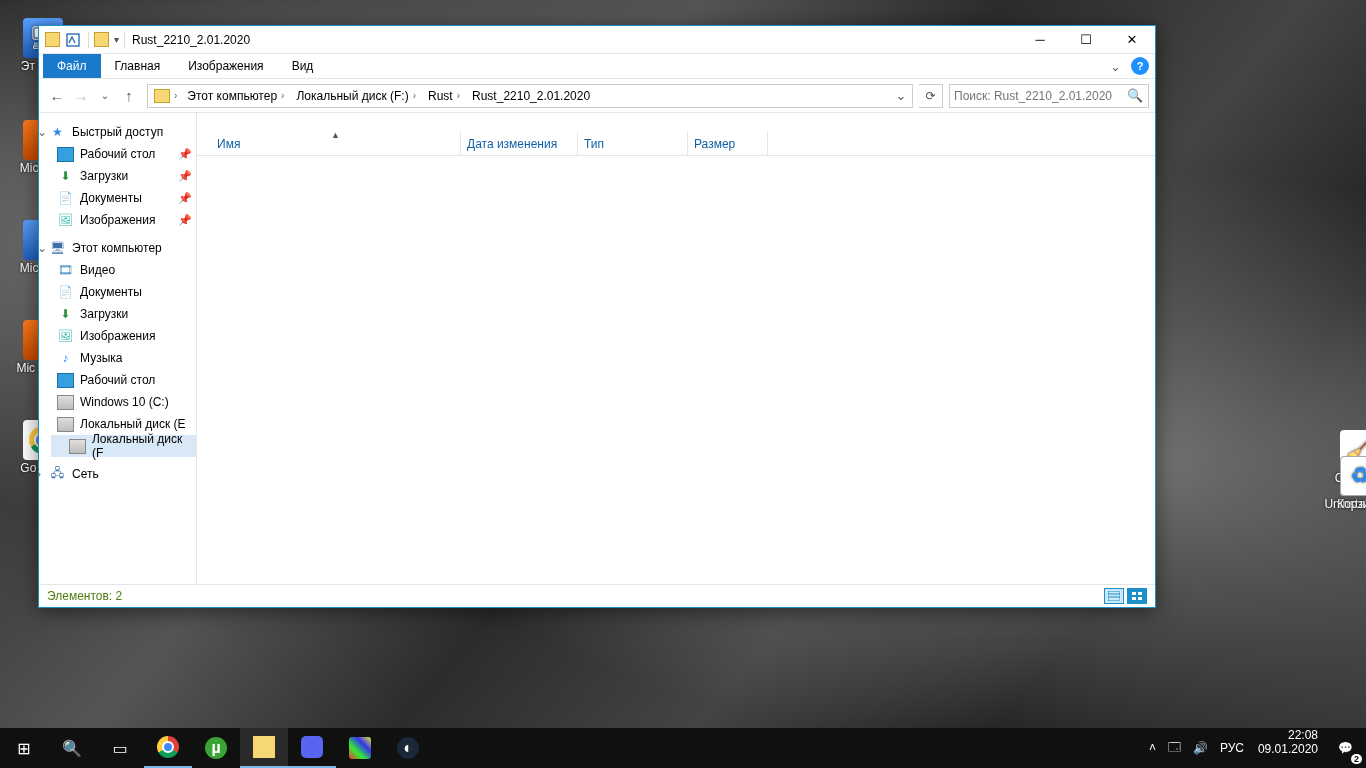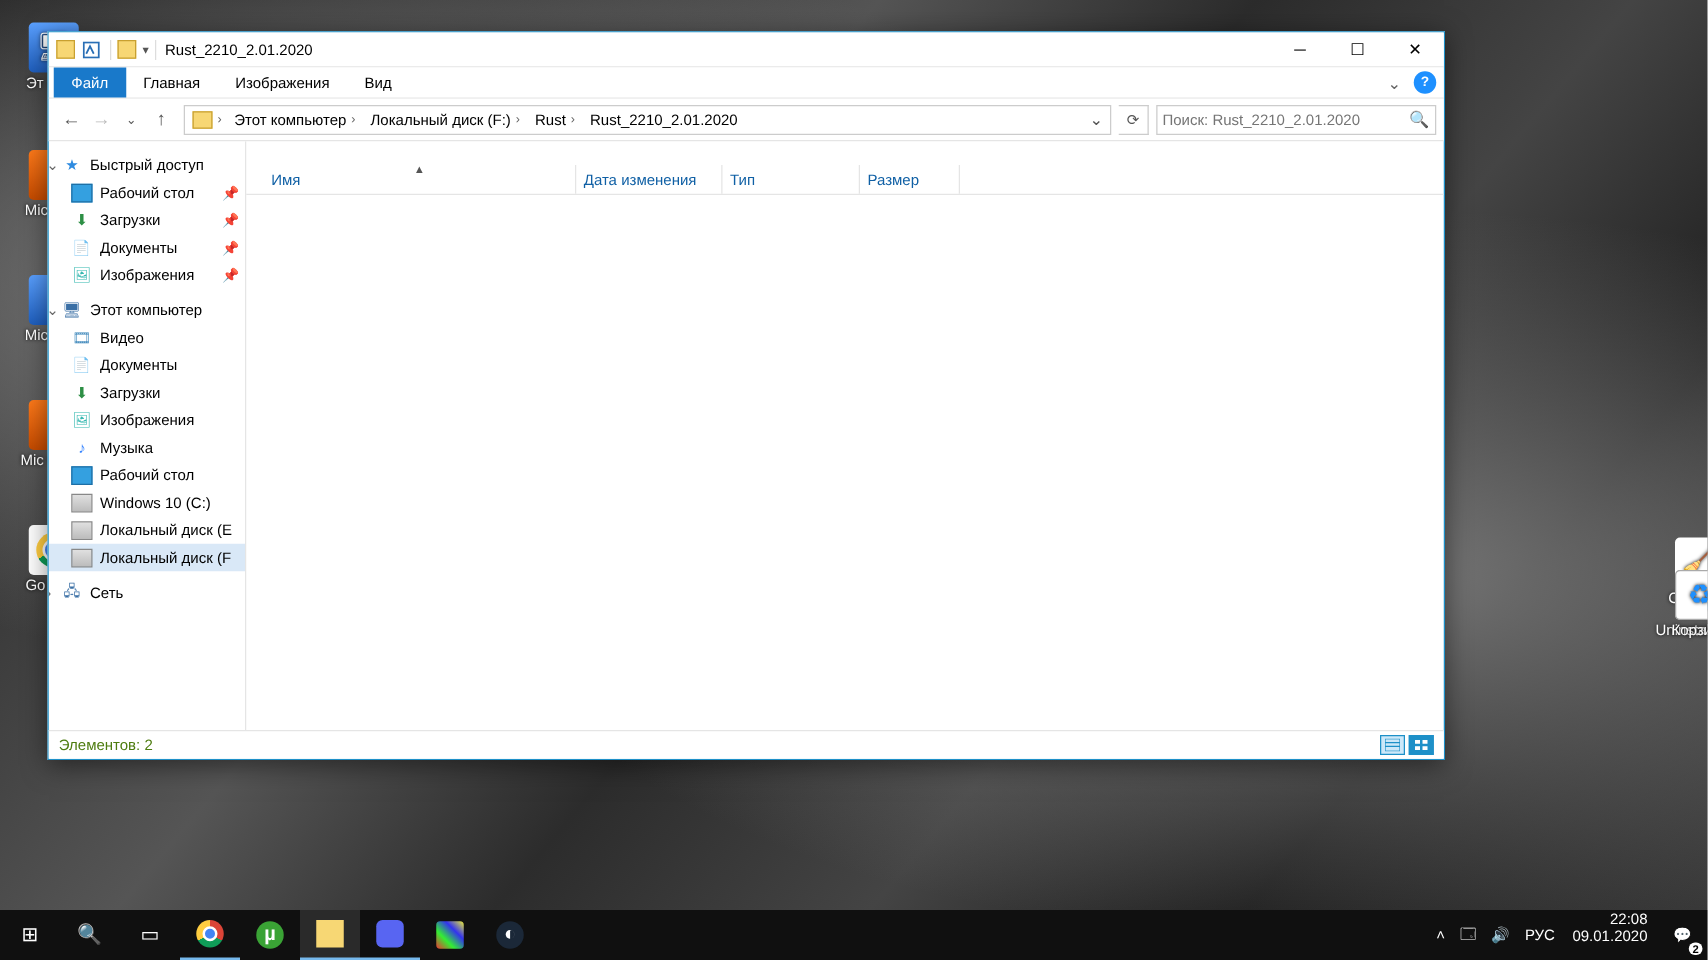--- a/index.html
+++ b/index.html
@@ -66,36 +66,36 @@
   .nav-btn{width:24px;height:24px;display:flex;align-items:center;justify-content:center;color:#555;font-size:15px;}
   .nav-btn.disabled{color:#bbb;}
   .address-bar{flex:1;height:24px;border:1px solid #ccc;margin:0 6px;display:flex;align-items:center;padding-left:2px;}
   .address-bar .seg{display:flex;align-items:center;padding:0 6px;height:100%;font-size:12px;color:#000;}
   .address-bar .seg.ico{padding:0 4px;}
   .address-bar .seg .chv{margin-left:4px;color:#666;font-size:10px;}
   .address-bar .folder-ico{width:16px;height:14px;background:#f7d774;border:1px solid #c8a030;}
   .address-bar .addr-tail{margin-left:auto;display:flex;height:100%;align-items:center;}
   .address-bar .addr-tail div{width:22px;display:flex;align-items:center;justify-content:center;color:#555;font-size:13px;}
   .refresh-btn{width:24px;height:24px;border:1px solid #ccc;border-left:none;display:flex;align-items:center;justify-content:center;color:#555;font-size:12px;}
-  .searchbox{width:224px;height:24px;border:1px solid #ccc;margin-left:6px;display:flex;align-items:center;padding:0 4px;}
+  .searchbox{width:200px;height:24px;border:1px solid #ccc;margin-left:6px;display:flex;align-items:center;padding:0 4px;}
   .searchbox input{flex:1;border:none;outline:none;font-size:12px;color:#777;}
   .searchbox .srch-ico{color:#777;font-size:13px;}
 
   
   .body-area{flex:1;display:flex;overflow:hidden;}
 
   
   .sidenav{width:158px;border-right:1px solid #e5e5e5;overflow-y:auto;padding-top:8px;}
   .sidenav .nav-item{display:flex;align-items:center;height:22px;padding-left:18px;font-size:12px;color:#000;position:relative;}
   .sidenav .nav-item.toplevel{padding-left:10px;margin-top:6px;}
   .sidenav .nav-item.toplevel:first-child{margin-top:0;}
   .sidenav .nav-item .caret{position:absolute;left:-2px;width:12px;color:#666;}
   .sidenav .nav-item .pin{position:absolute;right:4px;color:#888;font-size:11px;}
   .sidenav .nav-item .ico{width:17px;height:15px;margin-right:6px;display:flex;align-items:center;justify-content:center;font-size:12px;}
-  .sidenav .nav-item.selected{background:#d9e8f7;}
+  .sidenav .nav-item.selected{background:#d9e8f7;margin-left:12px;}
   .ico-star{color:#2e8be0;}
   .ico-monitor{background:#34a0e0;border:1px solid #1e6fa5;}
   .ico-drive{background:linear-gradient(#e0e0e0,#bcbcbc);border:1px solid #888;}
   .ico-pc{color:#3a6fa5;}
   .ico-music{color:#3a86ff;}
   .ico-pic{color:#35b8b0;}
   .ico-dl{color:#2d8f45;}
   .ico-doc{color:#8c6b3e;}
   .ico-net{color:#3a6fa5;}
   .ico-film{color:#3582b8;}

